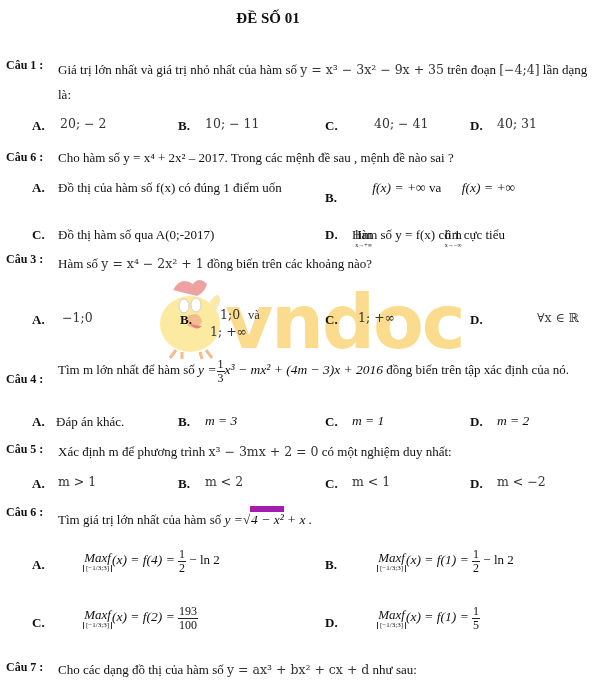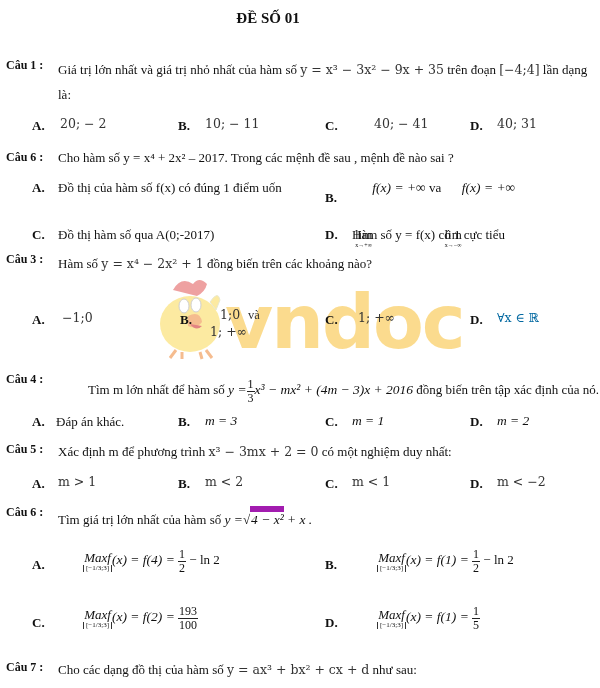--- a/index.html
+++ b/index.html
@@ -13,21 +13,21 @@
   .mi { font-style:italic; font-family:"Liberation Serif",serif; font-size:13.5px; }
   .frac { display:inline-block; text-align:center; vertical-align:middle; line-height:1.05; font-size:12px; }
   .frac .num { display:block; border-bottom:1px solid #222; padding:0 1px; }
   .frac .den { display:block; }
   .lim { display:inline-block; text-align:center; vertical-align:top; line-height:1;margin-top:48px; }
   .lim .sub { display:block; font-size:6px; margin-top:1px; }
   .maxop { display:inline-block; text-align:center; vertical-align:middle; line-height:1;margin-left:27px; }
   .maxop .top { display:block; font-style:italic; font-size:13px; }
   .maxop .bot { display:block; font-size:7px; border-left:1px solid #333; border-right:1px solid #333; padding:0 2px; margin-top:1px; }
   .sqrt { border-top:6px solid #a21caf; padding-left:1px; }
-  .gray { color:#0369a1; }
+  .gray { color:#404040;margin-left:40px; }
   
   .wm-text { left:225px; top:285px; font-family:"DejaVu Sans",sans-serif; font-weight:bold; font-size:74px; color:#f9c64a; opacity:0.62; letter-spacing:-2px; line-height:1; }
   .wm-chick { left:148px; top:272px; width:90px; height:88px; opacity:0.7; }
 </style>
 </head>
 <body>
 
 <div class="abs title">ĐỀ SỐ 01</div>
 
 <svg class="abs wm-chick" viewBox="0 0 90 88">
@@ -90,21 +90,21 @@
 <div class="abs math" style="left:220px; top:292px;margin-top:15px;">
   <span>1;0</span>&nbsp;&nbsp;<span style="font-family:'Liberation Serif',serif;">và</span>
 </div>
 <div class="abs math" style="left:210px; top:324px;">1; +∞</div>
 <div class="abs opt-letter" style="left:325px; top:312px;">C.</div>
 <div class="abs math" style="left:358px; top:310px;">1; +∞</div>
 <div class="abs opt-letter" style="left:470px; top:312px;">D.</div>
 <div class="abs math gray" style="left:497px; top:310px;">∀x ∈ ℝ</div>
 
 <div class="abs qlabel" style="left:6px; top:360px;margin-top:12px;">Câu 4 :</div>
-<div class="abs" style="left:58px; top:378px;margin-left:30px;">
+<div class="abs" style="left:58px; top:358px;">
   <span>Tìm m lớn nhất để hàm số</span>
   <span class="mi">y =</span><span class="frac"><span class="num">1</span><span class="den">3</span></span><span class="mi">x³ − mx² + (4m − 3)x + 2016</span>
   <span>đồng biến trên tập xác định của nó.</span>
 </div>
 
 <div class="abs opt-letter" style="left:32px; top:414px;">A.</div>
 <div class="abs" style="left:56px; top:414px;">Đáp án khác.</div>
 <div class="abs opt-letter" style="left:178px; top:414px;">B.</div>
 <div class="abs mi" style="left:205px; top:413px;">m = 3</div>
 <div class="abs opt-letter" style="left:325px; top:414px;">C.</div>

